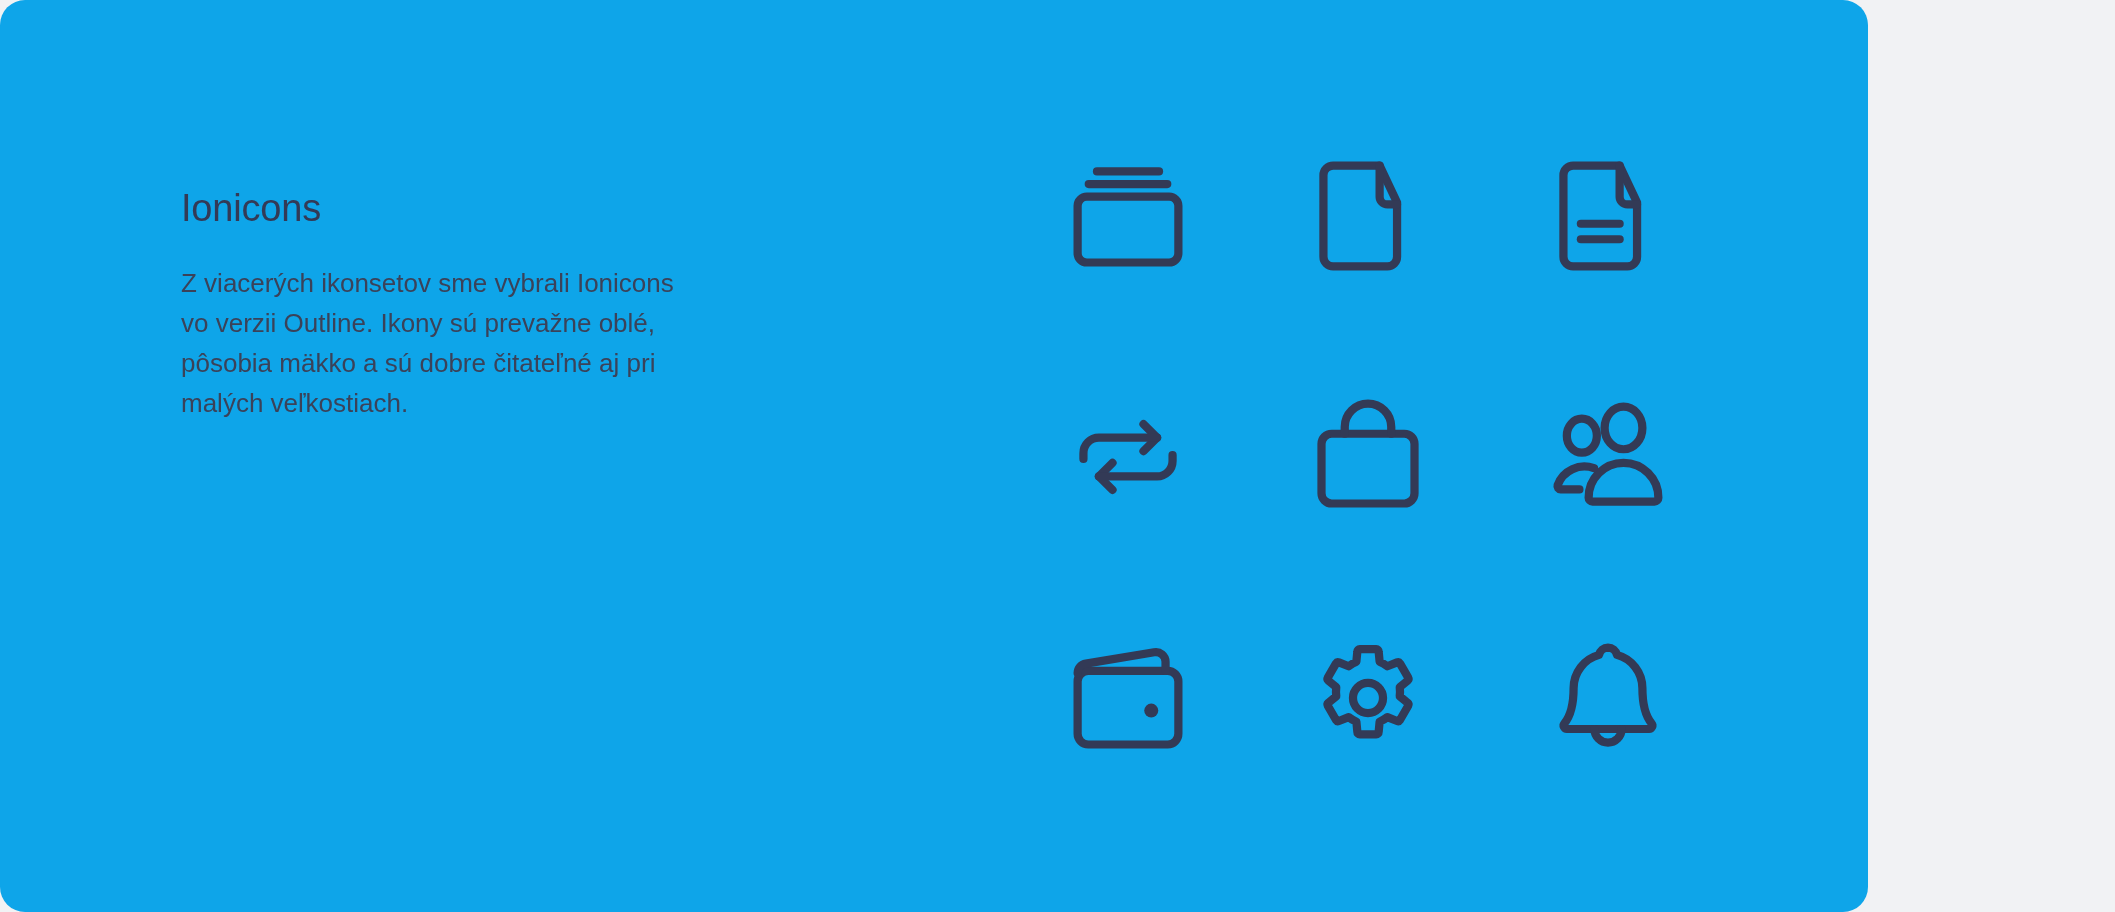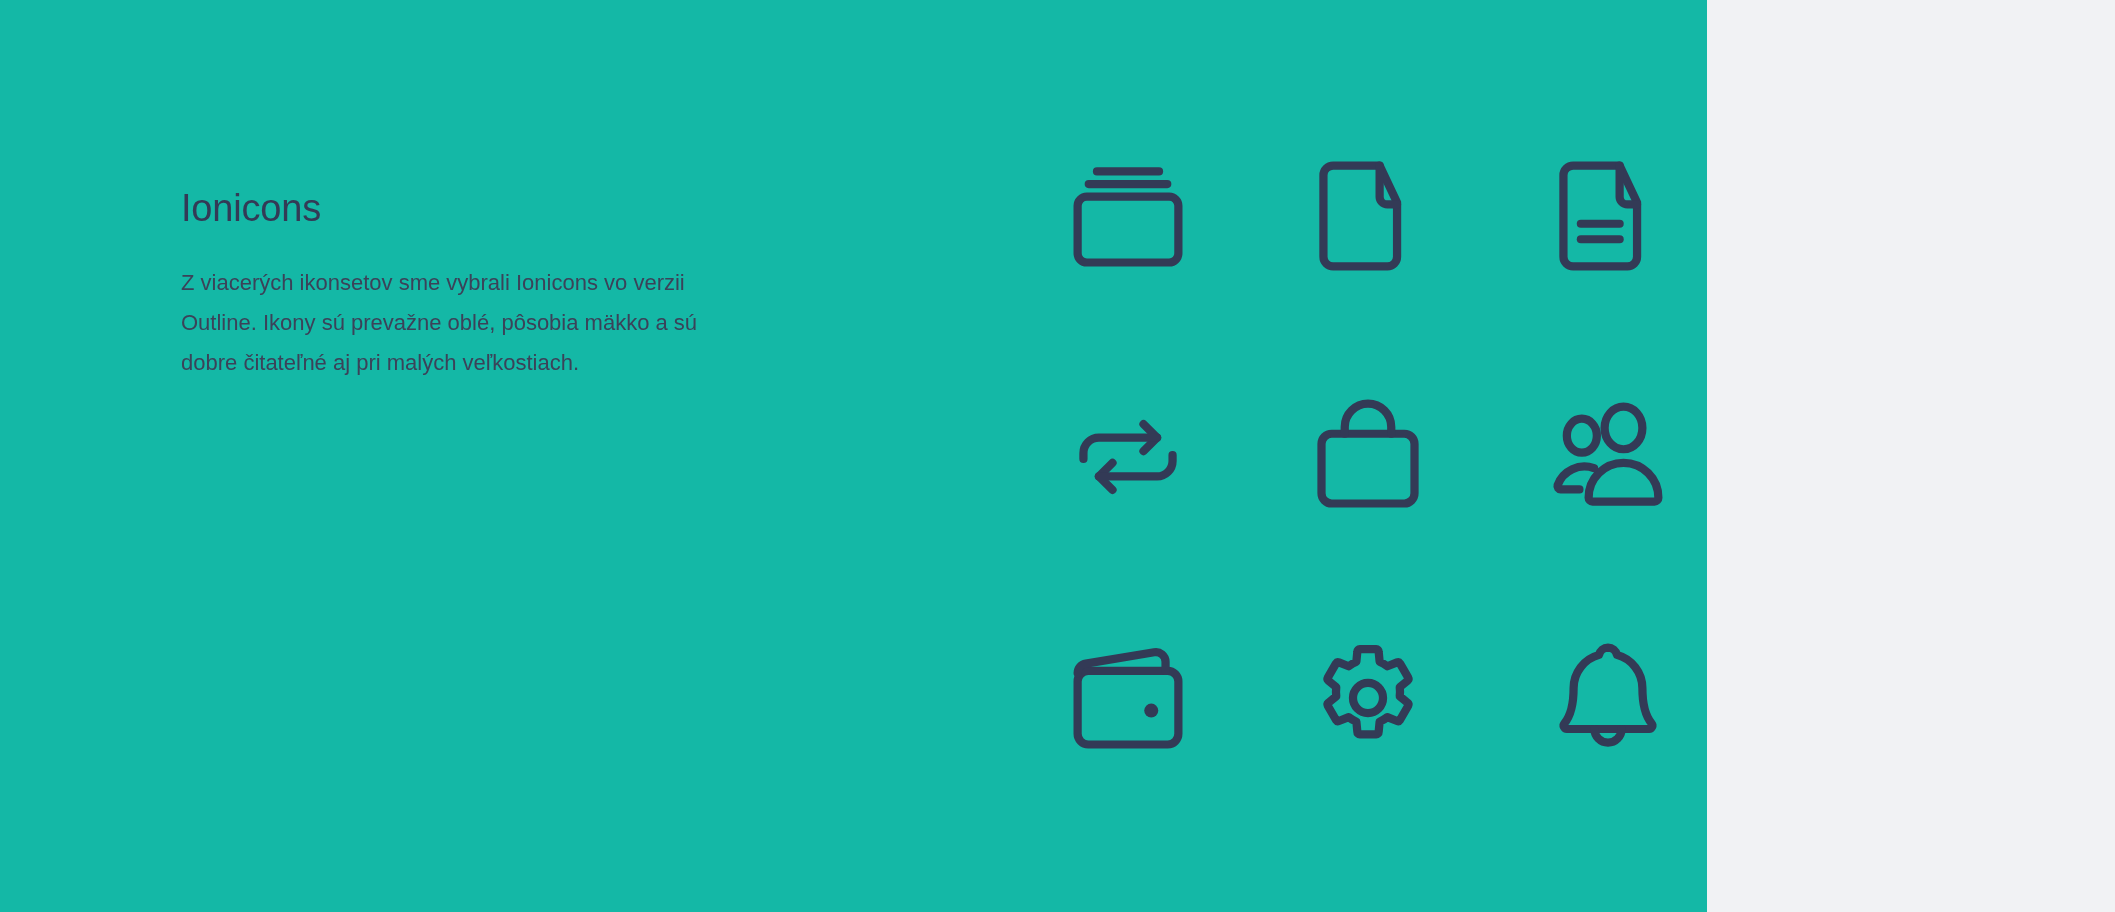--- a/index.html
+++ b/index.html
@@ -9,23 +9,24 @@
   }
   body {
     width: 2115px;
     height: 912px;
     background: #f1f2f4;
     font-family: "Liberation Sans", sans-serif;
     overflow: hidden;
   }
   .page {
     position: relative;
-    width: 1707px;
+    width: 1868px;
     height: 912px;
-    background: #14b8a6;
+    background: #0ea5e9;
+    border-radius: 25px;
   }
 
   
   .text-block {
     position: absolute;
     left: 181px;
     top: 185px;
     width: 540px;
   }
   .page-title {
@@ -34,21 +35,21 @@
     font-size: 38px;
     font-weight: 400;
     line-height: 46px;
     letter-spacing: -0.2px;
     color: #333a56;
   }
   .page-paragraph {
     margin: 0;
     padding-top: 32px;
     font-family: "Liberation Sans", sans-serif;
-    font-size: 22px;
+    font-size: 26px;
     font-weight: 400;
     line-height: 40px;
     color: #3b4259;
     max-width: 520px;
   }
 
   
   .icon-grid {
     position: absolute;
     left: 1008px;

